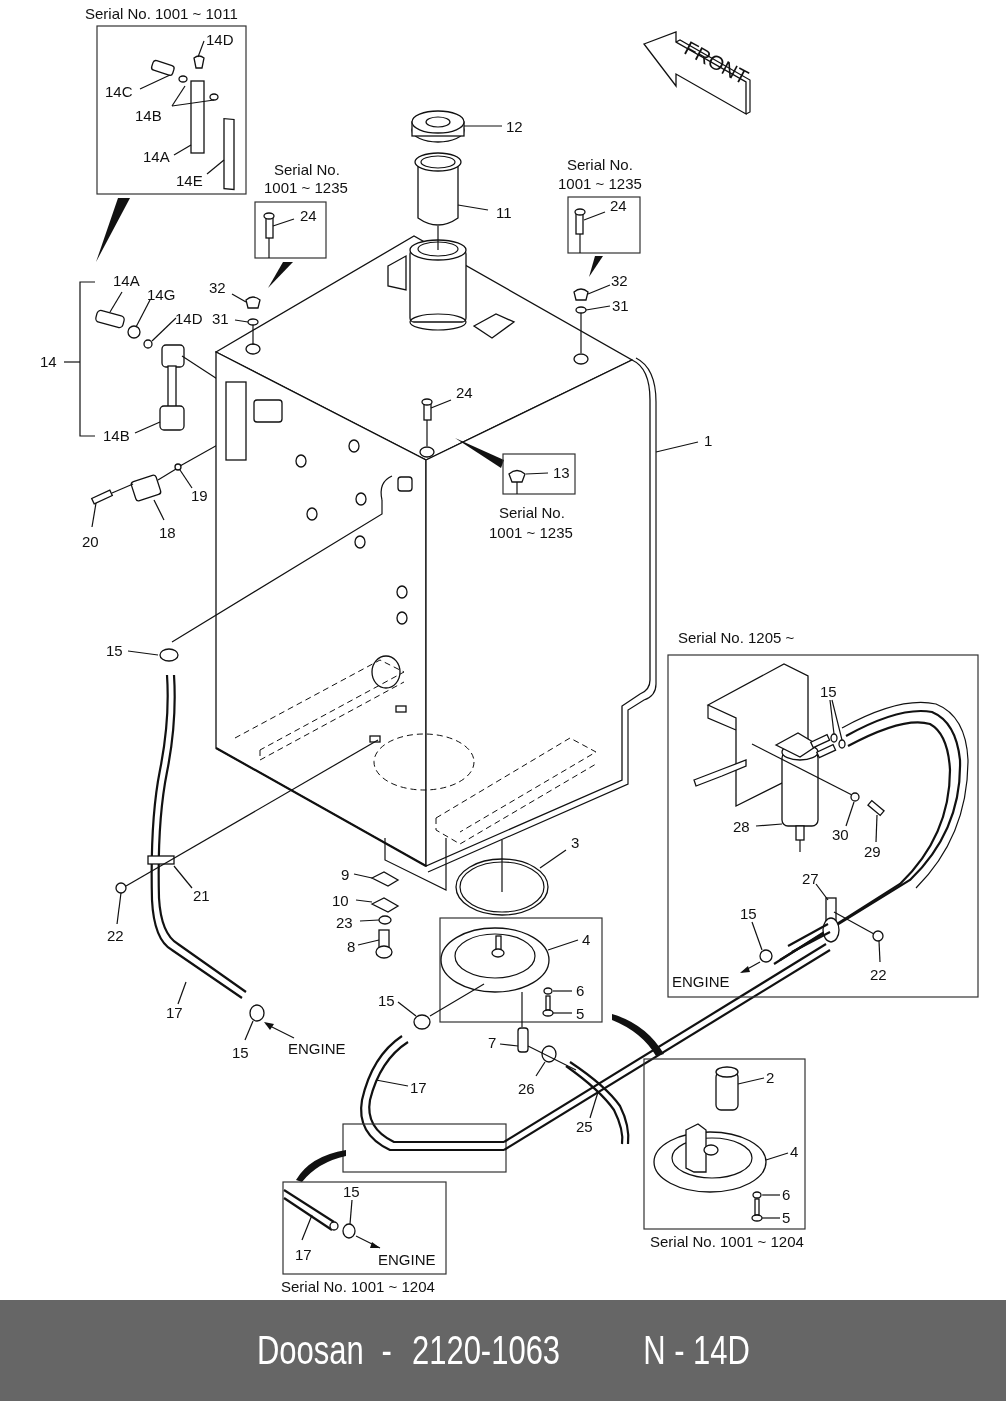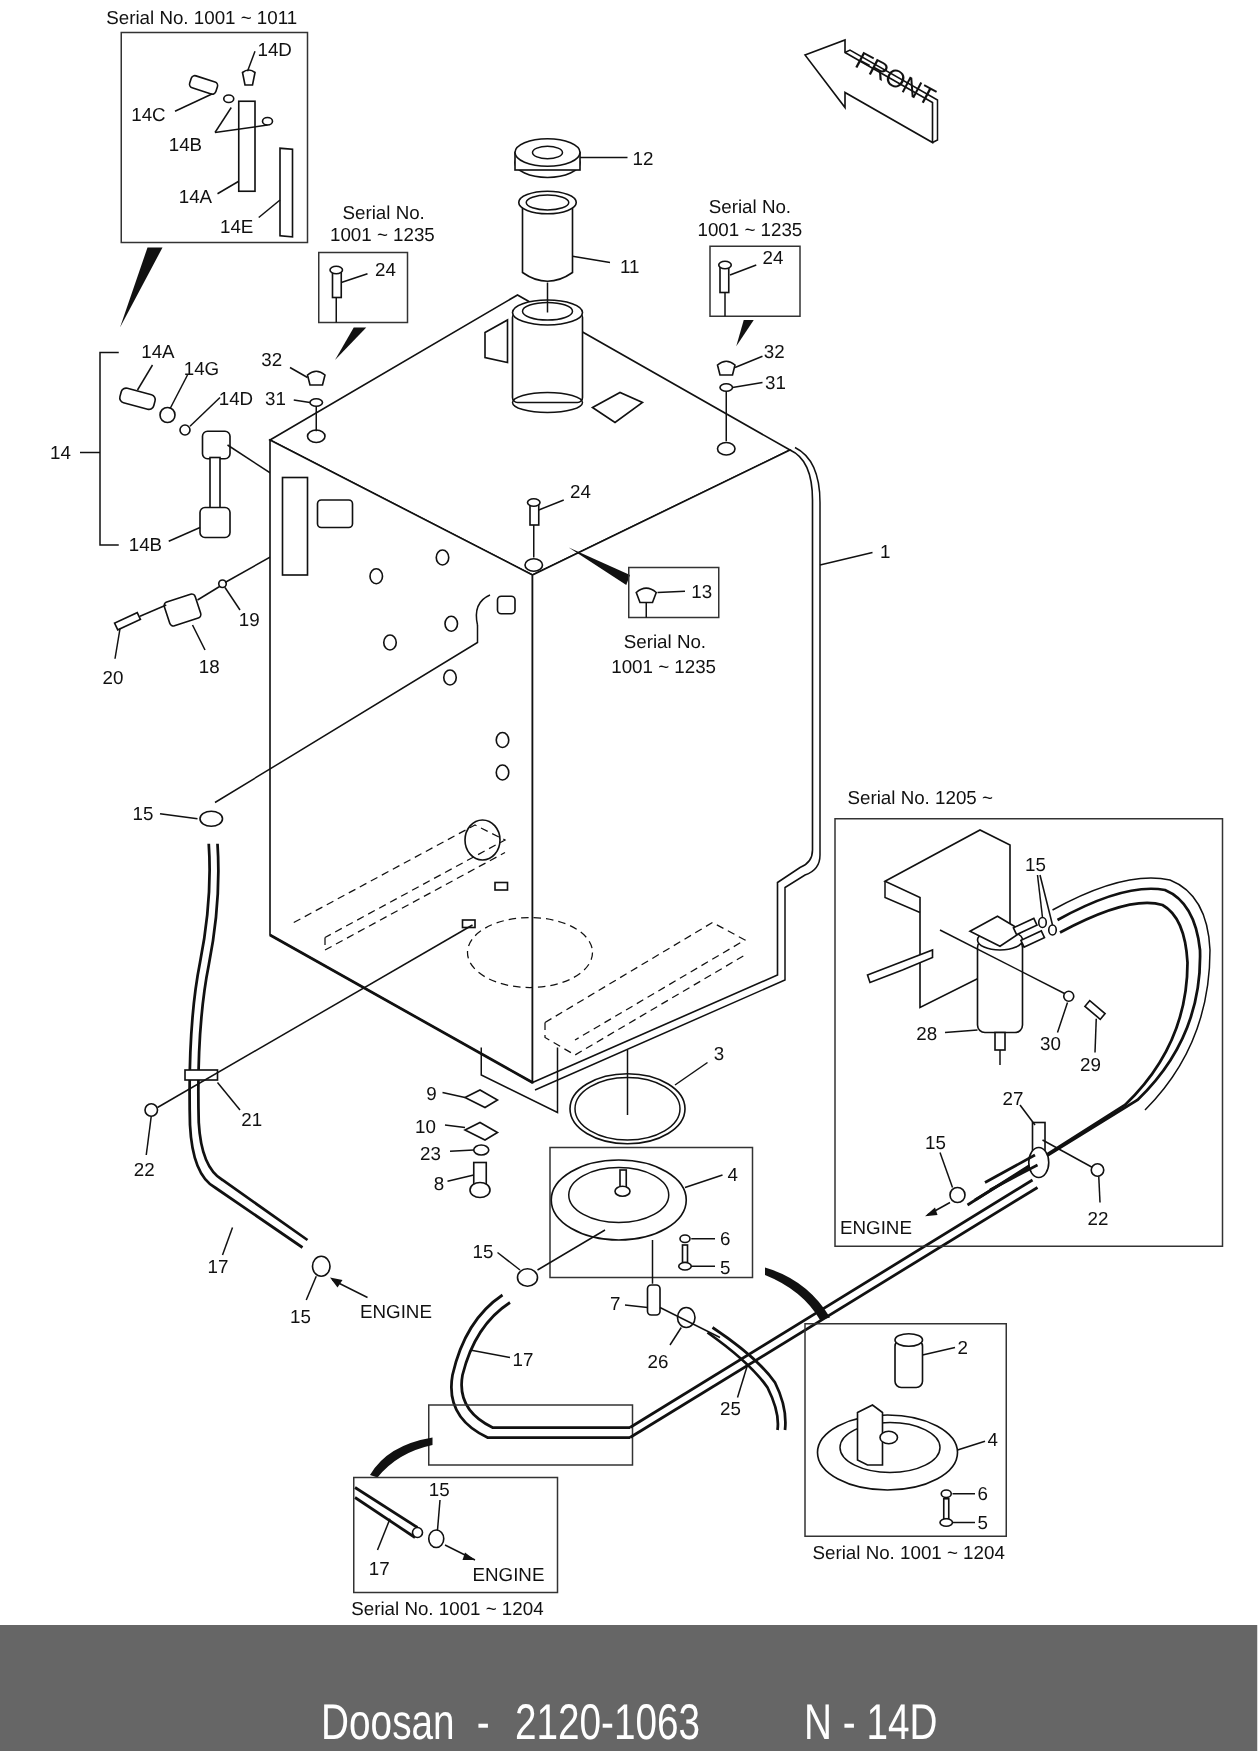--- a/index.html
+++ b/index.html
@@ -5,21 +5,21 @@
   html, body { margin: 0; padding: 0; background: #ffffff; }
   body { width: 1006px; height: 1401px; position: relative; overflow: hidden; font-family: "Liberation Sans", sans-serif; }
   #diagram { position: absolute; left: 0; top: 0; width: 1006px; height: 1300px; }
   #diagram text { font-family: "Liberation Sans", sans-serif; font-size: 15px; fill: #111; }
   .ln { stroke: #111; stroke-width: 1.2; fill: none; }
   .thick { stroke: #111; stroke-width: 2.2; fill: none; }
   .part { stroke: #111; stroke-width: 1.3; fill: #fff; }
   .dash { stroke: #111; stroke-width: 1; fill: none; stroke-dasharray: 6 4; }
   .box { stroke: #333; stroke-width: 1.2; fill: none; }
   .pointer { fill: #111; stroke: none; }
-  #footer { position: absolute; left: 0; top: 1300px; width: 1006px; height: 101px; background: #666666; color: #fff; display: flex; align-items: flex-end; justify-content: center; }
+  #footer { position: absolute; left: 0; top: 1300px; width: 1006px; height: 101px; background: #666666; color: #fff; display: flex; align-items: center; justify-content: center; }
   #footer span { font-family: "Liberation Sans", sans-serif; font-size: 40px; letter-spacing: 0; transform: scaleX(0.88); display: inline-block; }
   #footer .gap { width: 52px; display: inline-block; }
 </style>
 </head>
 <body>
 
 <svg id="diagram" viewBox="0 0 1006 1300" xmlns="http://www.w3.org/2000/svg">
 
   <g>
     <polygon class="part" points="644,44 676,32 676,42 746,82 746,114 676,74 676,86"></polygon>

